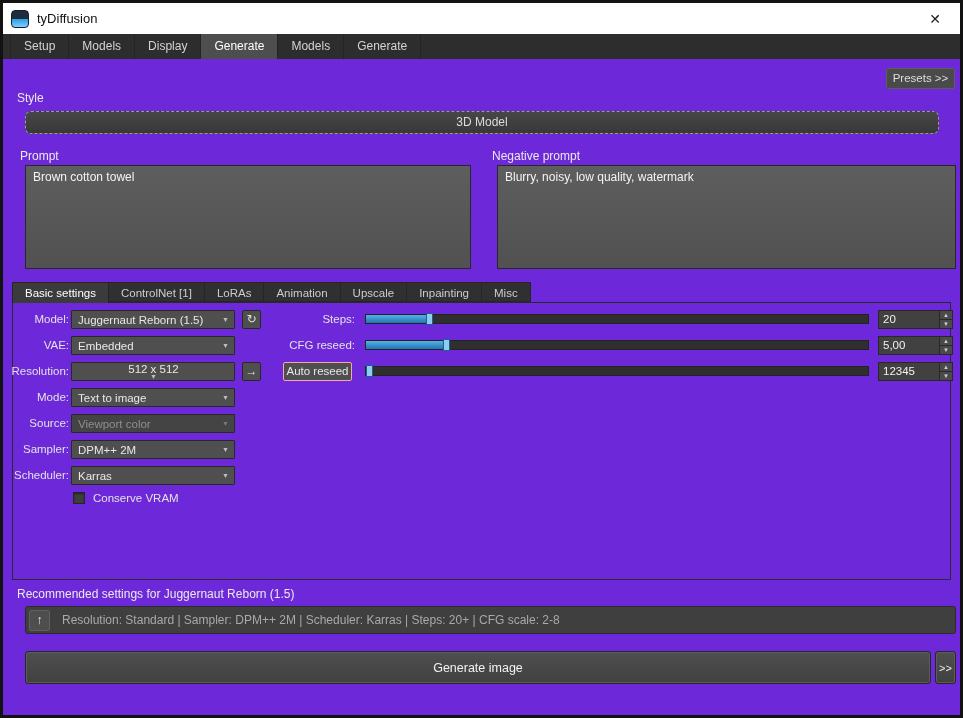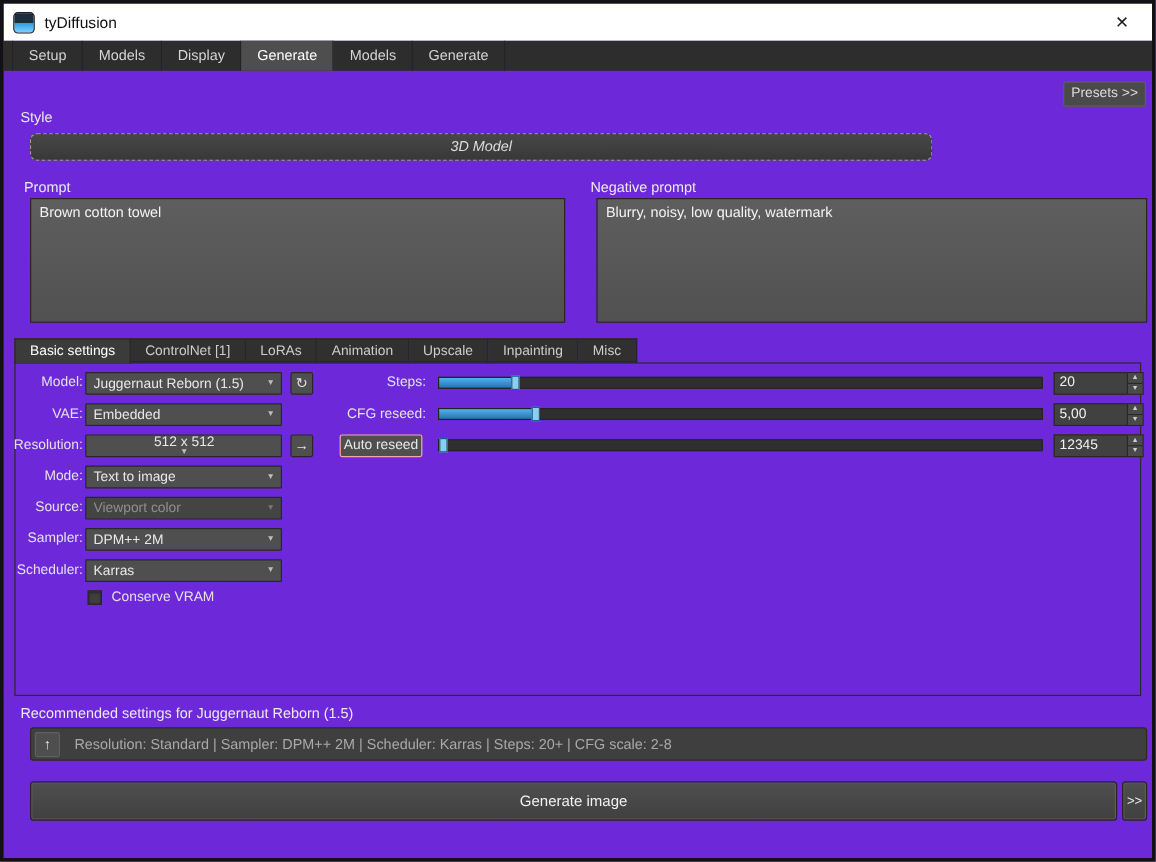--- a/index.html
+++ b/index.html
@@ -21,23 +21,23 @@
   
   .tabbar{position:absolute;left:0;top:31px;width:957px;height:25px;background:#2d2d2d;
     display:flex;align-items:stretch;padding-left:7px;}
   .tab{padding:0 13px;line-height:25px;font-size:12px;color:#d4d4d4;border-right:1px solid #242424;}
   .tab:first-child{border-left:1px solid #242424;}
   .tab.active{background:#4e4e4e;color:#ffffff;}
   
   .btn{background:#4a4a4a;border:1px solid #5e5e5e;border-radius:2px;color:#dedede;
     font-size:11.5px;text-align:center;}
   .section-label{position:absolute;font-size:12px;color:#eaeaea;}
-  .style-btn{position:absolute;left:22px;top:108px;width:752px;height:23px;
+  .style-btn{position:absolute;left:22px;top:108px;width:914px;height:23px;
     background:linear-gradient(#474747,#383838);border:1px dashed #9a9a9a;border-radius:6px;
-    color:#dcdcdc;font-size:12px;line-height:21px;text-align:center;font-style:italic;}
+    color:#dcdcdc;font-size:12px;line-height:21px;text-align:center;}
   .textbox{position:absolute;background:linear-gradient(#5e5e5e,#515151);
     border:1px solid #272727;color:#f4f4f4;font-size:12px;padding:4px 7px;
     font-family:"Liberation Sans","DejaVu Sans",sans-serif;resize:none;outline:none;}
   
   .stabs{position:absolute;left:9px;top:279px;height:21px;display:flex;z-index:2;}
   .stab{padding:0 12px;line-height:20px;height:20px;font-size:11.5px;color:#cccccc;
     background:#303030;border:1px solid #262626;border-left:none;}
   .stab:first-child{border-left:1px solid #262626;}
   .stab.active{background:#3b3b3b;color:#ffffff;height:21px;border-bottom:none;}
   .settings-panel{position:absolute;left:9px;top:299px;width:939px;height:278px;

